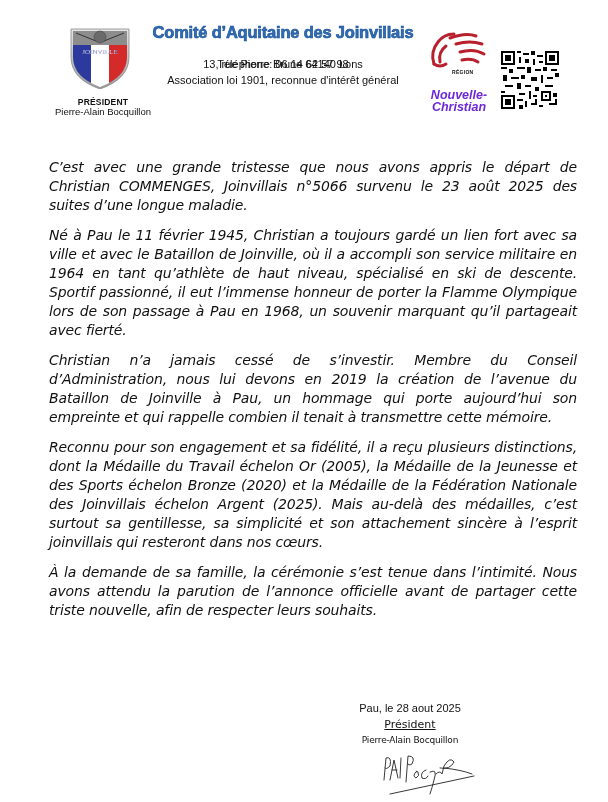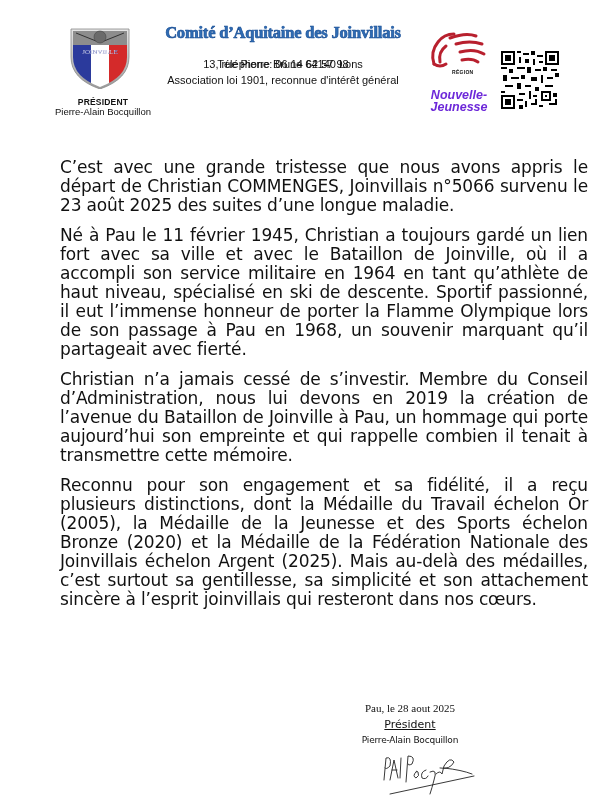--- a/index.html
+++ b/index.html
@@ -12,21 +12,21 @@
     .president-label {
       position: absolute; left: 40px; top: 97px; width: 126px; text-align: center;
       font-family: "Liberation Sans", sans-serif; font-weight: bold; font-size: 8.5px; letter-spacing: 0.2px;
     }
     .president-name {
       position: absolute; left: 30px; top: 106px; width: 146px; text-align: center;
       font-family: "Liberation Sans", sans-serif; font-size: 9.5px;
     }
     .org-title {
       position: absolute; left: 128px; top: 23px; width: 310px; text-align: center;
-      font-family: Liberation Serif, serif; font-weight: bold; font-size: 16.5px;
+      font-family: Liberation Sans, sans-serif; font-weight: bold; font-size: 16.5px;
       color: #2f6db5; letter-spacing: -0.2px;
       -webkit-text-stroke: 0.6px #1d4f93;
       text-shadow: 0 0 1px #c9dcf3;
     }
     .org-address, .org-phone, .org-assoc {
       position: absolute; left: 130px; width: 306px; text-align: center;
       font-family: "Liberation Sans", sans-serif; color: #111;
     }
     .org-address { top: 58px; font-size: 11px; }
     .org-phone { top: 58px; font-size: 11px; }
@@ -37,28 +37,28 @@
       font-size: 5px; font-weight: bold; letter-spacing: 0.3px;
     }
     .region-name {
       position: absolute; left: 420px; top: 89px; width: 78px; text-align: center;
       font-family: "Liberation Sans", sans-serif; font-weight: bold; font-style: italic;
       font-size: 12.5px; line-height: 12px; color: #6d28d9;
     }
     .qr-code { position: absolute; left: 501px; top: 48px; width: 58px; height: 63px; }
 
     .body-text {
-      position: absolute; left: 60px; top: 158px; width: 528px;
-      font-family: "DejaVu Sans", sans-serif; font-size: 17px; line-height: 19px;
-      color: #111; letter-spacing: -0.15px;
+      position: absolute; left: 49px; top: 158px; width: 528px;
+      font-family: "DejaVu Sans", sans-serif; font-size: 14px; line-height: 19px;
+      color: #111; letter-spacing: -0.15px; font-style: italic;
     }
     .body-text p { margin: 0 0 11px 0; text-align: justify; }
 
     .sig-block { position: absolute; left: 340px; top: 700px; width: 140px; text-align: center; }
-    .sig-date { font-family: Liberation Serif, serif; font-size: 11px; line-height: 17px; }
+    .sig-date { font-family: Liberation Sans, sans-serif; font-size: 11px; line-height: 17px; }
     .sig-title { font-family: "DejaVu Sans", sans-serif; font-size: 11px; line-height: 16px; text-decoration: underline; }
     .sig-name { font-family: "DejaVu Sans", sans-serif; font-size: 9px; line-height: 14px; letter-spacing: -0.2px; }
     .signature { position: absolute; left: 380px; top: 748px; width: 100px; height: 50px; }
   </style>
 </head>
 <body>
 
 <div class="header">
   <svg class="logo-joinville" viewBox="0 0 60 62">
     <defs>
@@ -97,21 +97,21 @@
       <path d="M30 14 Q46 8 56 12"></path>
       <path d="M36 20 Q50 16 62 20"></path>
       <path d="M40 28 Q54 24 64 30"></path>
       <path d="M42 36 Q52 34 58 38"></path>
       <path d="M14 40 Q20 44 26 40"></path>
     </g>
   </svg>
   <div class="region-small">RÉGION</div>
   <div class="region-name">
     <div>Nouvelle-</div>
-    <div>Jeunesse</div>
+    <div>Christian</div>
   </div>
 
   <svg class="qr-code" viewBox="0 0 29 29" shape-rendering="crispEdges">
     <rect width="29" height="29" fill="#fff"></rect>
     <g fill="#000">
       <rect x="0" y="0" width="7" height="7"></rect>
         <rect x="1" y="1" width="5" height="5" fill="#fff"></rect>
         <rect x="2" y="2" width="3" height="3"></rect>
       <rect x="22" y="0" width="7" height="7"></rect>
         <rect x="23" y="1" width="5" height="5" fill="#fff"></rect>
@@ -164,20 +164,21 @@
         <rect x="17" y="24" width="1" height="2"></rect>
     </g>
   </svg>
 </div>
 
 <div class="body-text">
   <p>C’est avec une grande tristesse que nous avons appris le départ de Christian COMMENGES, Joinvillais n°5066 survenu le 23 août 2025 des suites d’une longue maladie.</p>
   <p>Né à Pau le 11 février 1945, Christian a toujours gardé un lien fort avec sa ville et avec le Bataillon de Joinville, où il a accompli son service militaire en 1964 en tant qu’athlète de haut niveau, spécialisé en ski de descente. Sportif passionné, il eut l’immense honneur de porter la Flamme Olympique lors de son passage à Pau en 1968, un souvenir marquant qu’il partageait avec fierté.</p>
   <p>Christian n’a jamais cessé de s’investir. Membre du Conseil d’Administration, nous lui devons en 2019 la création de l’avenue du Bataillon de Joinville à Pau, un hommage qui porte aujourd’hui son empreinte et qui rappelle combien il tenait à transmettre cette mémoire.</p>
   <p>Reconnu pour son engagement et sa fidélité, il a reçu plusieurs distinctions, dont la Médaille du Travail échelon Or (2005), la Médaille de la Jeunesse et des Sports échelon Bronze (2020) et la Médaille de la Fédération Nationale des Joinvillais échelon Argent (2025). Mais au-delà des médailles, c’est surtout sa gentillesse, sa simplicité et son attachement sincère à l’esprit joinvillais qui resteront dans nos cœurs.</p>
+  <p>À la demande de sa famille, la cérémonie s’est tenue dans l’intimité. Nous avons attendu la parution de l’annonce officielle avant de partager cette triste nouvelle, afin de respecter leurs souhaits.</p>
 </div>
 
 <div class="sig-block">
   <div class="sig-date">Pau, le 28 aout 2025</div>
   <div class="sig-title">Président</div>
   <div class="sig-name">Pierre-Alain Bocquillon</div>
 </div>
 
 <svg class="signature" viewBox="0 0 100 50">
   <g fill="none" stroke="#222" stroke-width="0.9" stroke-linecap="round">

